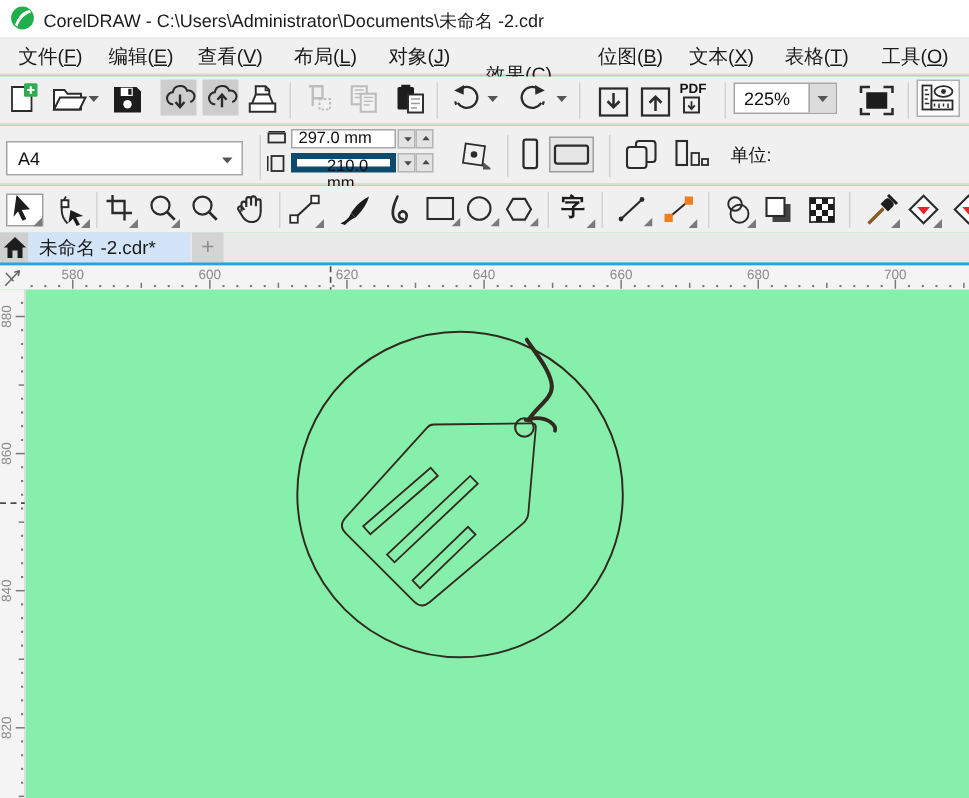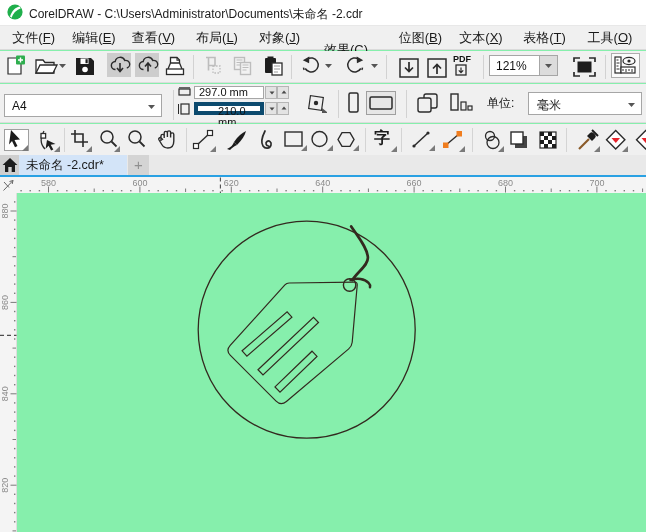--- a/index.html
+++ b/index.html
@@ -103,21 +103,21 @@
           <rect x="2" y="2" width="18" height="18" fill="none" stroke="#2b2b2b" stroke-width="1.5"></rect>
           <path d="M11,17 v-9 M7,11.5 l4,-4 4,4" fill="none" stroke="#2b2b2b" stroke-width="1.7"></path>
         </svg>
 <div style="position:absolute;left:453px;top:54px;font-size:9px;font-weight:bold;color:#111">PDF</div>
 <svg style="position:absolute;left:455px;top:64px" width="13" height="13" viewBox="0 0 13 13">
           <rect x="1" y="1" width="10" height="10" fill="none" stroke="#2b2b2b" stroke-width="1.3"></rect>
           <path d="M6,3.5 v5 M3.8,6.3 l2.2,2.4 2.2,-2.4" fill="none" stroke="#2b2b2b" stroke-width="1.2"></path>
         </svg>
 <div style="position:absolute;left:483px;top:55px;width:1px;height:24px;background:#d2d2d2"></div>
 <div style="position:absolute;left:489px;top:55px;width:69px;height:21px;background:#fff;border:1px solid #a6a6a6;box-sizing:border-box">
-          <span style="position:absolute;left:6px;top:3px;font-size:12px;color:#111">121%</span>
+          <span style="position:absolute;left:6px;top:3px;font-size:12px;color:#111">225%</span>
           <div style="position:absolute;right:0;top:0;width:17px;height:19px;background:#dcdcdc;border-left:1px solid #a6a6a6"></div>
           <svg style="position:absolute;right:4px;top:7px" width="9" height="6">
             <path d="M1,1 l3.5,4 3.5,-4 z" fill="#555"></path>
           </svg>
         </div>
 <svg style="position:absolute;left:572px;top:56px" width="25" height="22" viewBox="0 0 25 22">
           <path d="M2,6 v-4 h6 M17,2 h6 v4 M23,16 v4 h-6 M8,20 H2 v-4" fill="none" stroke="#2b2b2b" stroke-width="1.7"></path>
           <rect x="5.5" y="5.5" width="14" height="11" fill="#1d1d1d"></rect>
         </svg>
 <div style="position:absolute;left:605px;top:55px;width:1px;height:24px;background:#d2d2d2"></div>
@@ -185,26 +185,20 @@
         <rect x="9,3" y="3" width="12" height="14" fill="none"></rect>
         <rect x="10" y="3" width="13" height="14" rx="2" fill="none" stroke="#2b2b2b" stroke-width="1.4"></rect>
         <rect x="4" y="7" width="13" height="14" rx="2" fill="#f0f0f0" stroke="#2b2b2b" stroke-width="1.4"></rect>
       </svg>
 <svg style="position:absolute;left:446px;top:7px" width="28" height="24" viewBox="0 0 28 24">
         <rect x="5" y="3" width="7" height="16" fill="none" stroke="#2b2b2b" stroke-width="1.4"></rect>
         <rect x="15" y="11" width="5" height="8" fill="none" stroke="#2b2b2b" stroke-width="1.2"></rect>
         <rect x="22" y="15" width="4" height="4" fill="none" stroke="#2b2b2b" stroke-width="1.2"></rect>
       </svg>
 <div style="position:absolute;left:487px;top:11px;font-size:12px;color:#111">单位:</div>
-<div style="position:absolute;left:528px;top:8px;width:114px;height:23px;background:#fff;border:1px solid #a6a6a6;box-sizing:border-box">
-        <span style="position:absolute;left:8px;top:4px;font-size:12px;color:#111">毫米</span>
-        <svg style="position:absolute;right:5px;top:9px" width="9" height="6">
-          <path d="M1,1 l3.5,4 3.5,-4 z" fill="#555"></path>
-        </svg>
-      </div>
     </div>
 <div style="position:absolute;left:0;top:124px;width:646px;height:31px;background:#f0f0f0">
       <div style="position:absolute;left:4px;top:5px;width:25px;height:22px;background:#fff;border:1px solid #9f9f9f;box-sizing:border-box"></div>
 <svg style="position:absolute;left:8px;top:5px" width="16" height="20" viewBox="0 0 16 20">
         <path d="M3,1 l9,9.5 -5.5,0.5 3,6 -2.5,1.2 -3,-6.2 -3,3.5 z" fill="#1c1c1c"></path>
       </svg>
 <svg style="position:absolute;left:22px;top:21px" width="6" height="6">
         <path d="M6,0 V6 H0 Z" fill="#7a7a7a"></path>
       </svg>
 <svg style="position:absolute;left:36px;top:5px" width="22" height="22" viewBox="0 0 22 22">

